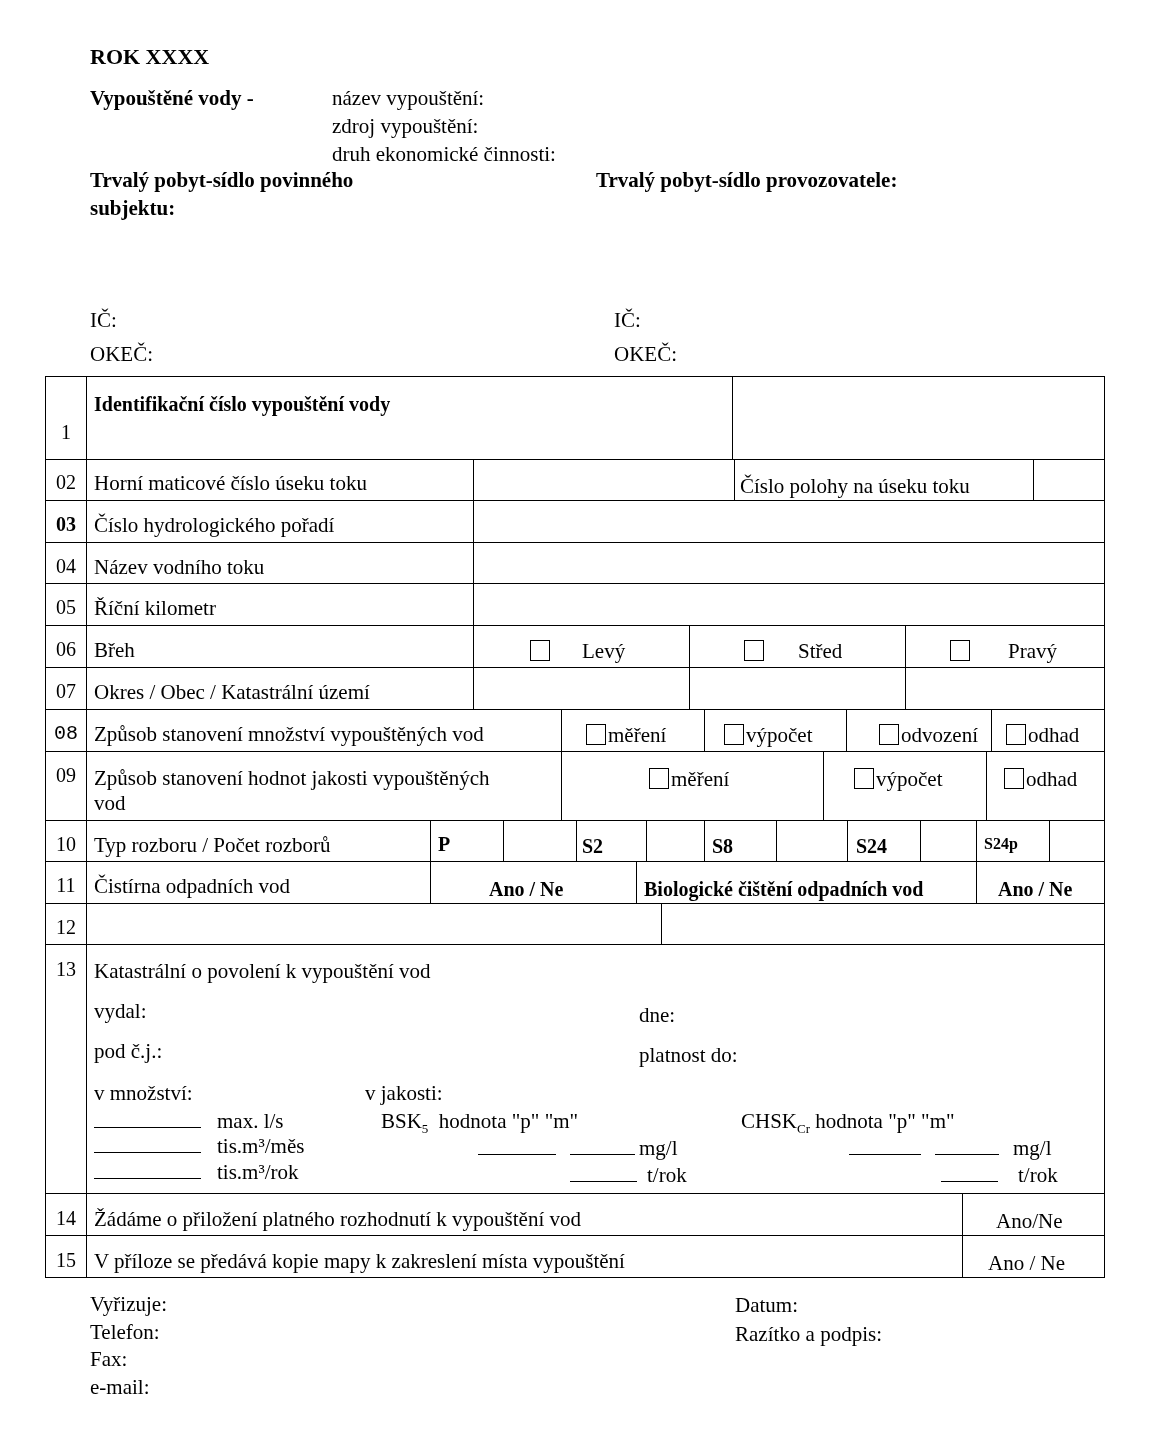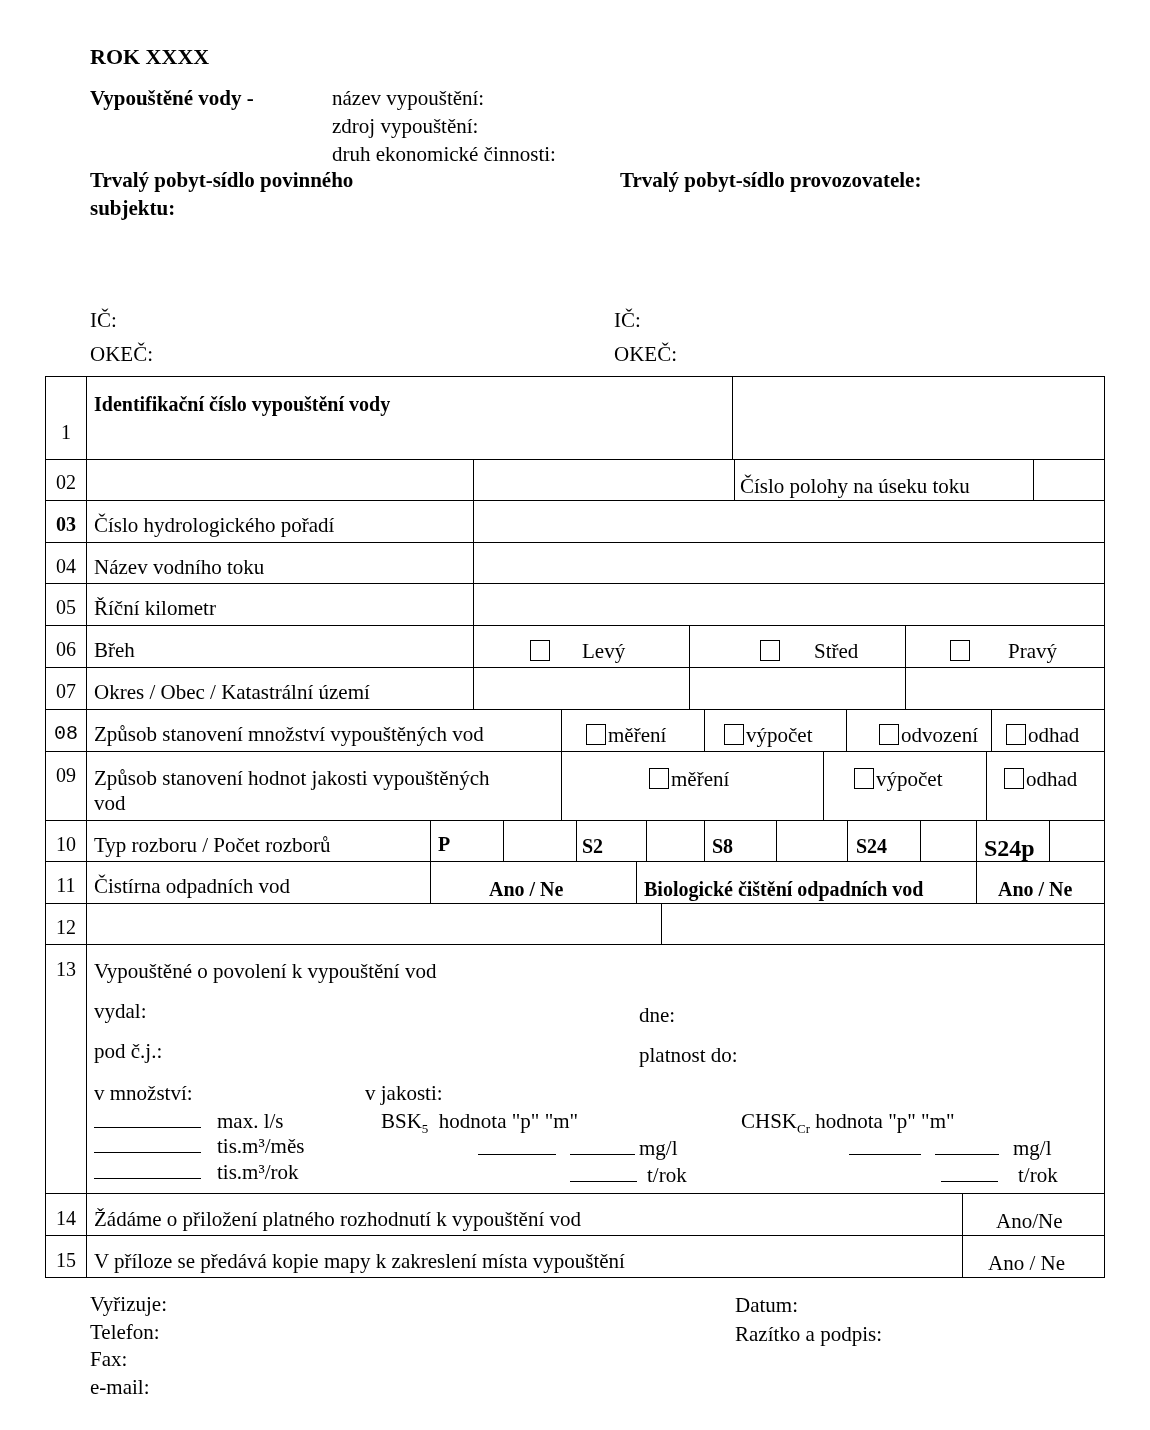--- a/index.html
+++ b/index.html
@@ -19,21 +19,21 @@
 </head>
 <body>
 
 <div class="abs hdr-title">ROK XXXX</div>
 <div class="abs b" style="left:90px;top:86px;">Vypouštěné vody -</div>
 <div class="abs" style="left:332px;top:86px;">název vypouštění:</div>
 <div class="abs" style="left:332px;top:114px;">zdroj vypouštění:</div>
 <div class="abs" style="left:332px;top:142px;">druh ekonomické činnosti:</div>
 <div class="abs b" style="left:90px;top:168px;">Trvalý pobyt-sídlo povinného</div>
 <div class="abs b" style="left:90px;top:196px;">subjektu:</div>
-<div class="abs b" style="left:620px;top:168px;">Trvalý pobyt-sídlo provozovatele:</div>
+<div class="abs b" style="left:596px;top:168px;">Trvalý pobyt-sídlo provozovatele:</div>
 <div class="abs" style="left:90px;top:308px;">IČ:</div>
 <div class="abs" style="left:90px;top:342px;">OKEČ:</div>
 <div class="abs" style="left:614px;top:308px;">IČ:</div>
 <div class="abs" style="left:614px;top:342px;">OKEČ:</div>
 
 <div class="tbl">
 
   <div class="vl" style="left:40px;top:0;height:900px;"></div>
 
   <div class="hl" style="left:0;width:1058px;top:82px;"></div>
@@ -50,20 +50,21 @@
   <div class="hl" style="left:0;width:1058px;top:567px;"></div>
   <div class="hl" style="left:0;width:1058px;top:816px;"></div>
   <div class="hl" style="left:0;width:1058px;top:858px;"></div>
 
   <div class="num" style="top:44px;">1</div>
   <div class="cell b" style="left:48px;top:16px;font-size:20px;">Identifikační číslo vypouštění vody</div>
   <div class="vl" style="left:686px;top:0;height:82px;"></div>
   <div class="cell" style="left:688px;top:0;width:370px;height:82px;"></div>
 
   <div class="num" style="top:94px;">02</div>
+  <div class="cell" style="left:48px;top:94px;">Horní maticové číslo úseku toku</div>
   <div class="vl" style="left:427px;top:82px;height:168px;"></div>
   <div class="cell" style="left:429px;top:84px;width:258px;height:38px;"></div>
   <div class="vl" style="left:688px;top:82px;height:41px;"></div>
   <div class="cell" style="left:694px;top:97px;">Číslo polohy na úseku toku</div>
   <div class="vl" style="left:987px;top:82px;height:41px;"></div>
   <div class="cell" style="left:989px;top:84px;width:68px;height:38px;"></div>
 
   <div class="num" style="top:136px;font-weight:bold;">03</div>
   <div class="cell" style="left:48px;top:136px;">Číslo hydrologického pořadí</div>
   <div class="cell" style="left:429px;top:125px;width:628px;height:39px;"></div>
@@ -75,21 +76,21 @@
   <div class="num" style="top:219px;">05</div>
   <div class="cell" style="left:48px;top:219px;">Říční kilometr</div>
   <div class="cell" style="left:429px;top:208px;width:628px;height:39px;"></div>
 
   <div class="num" style="top:261px;">06</div>
   <div class="cell" style="left:48px;top:261px;">Břeh</div>
   <div class="vl" style="left:427px;top:248px;height:84px;"></div>
   <div class="vl" style="left:643px;top:248px;height:84px;"></div>
   <div class="vl" style="left:859px;top:248px;height:84px;"></div>
   <div class="cell" style="left:484px;top:262px;"><span class="cb"></span><span style="margin-left:30px;">Levý</span></div>
-  <div class="cell" style="left:698px;top:262px;margin-left:16px;"><span class="cb"></span><span style="margin-left:32px;">Střed</span></div>
+  <div class="cell" style="left:698px;top:262px;"><span class="cb"></span><span style="margin-left:32px;">Střed</span></div>
   <div class="cell" style="left:904px;top:262px;"><span class="cb"></span><span style="margin-left:36px;">Pravý</span></div>
 
   <div class="num" style="top:303px;">07</div>
   <div class="cell" style="left:48px;top:303px;">Okres / Obec / Katastrální území</div>
   <div class="cell" style="left:429px;top:292px;width:213px;height:39px;"></div>
   <div class="cell" style="left:645px;top:292px;width:213px;height:39px;"></div>
   <div class="cell" style="left:861px;top:292px;width:196px;height:39px;"></div>
 
   <div class="num" style="top:345px;font-family:Liberation Mono, monospace;">08</div>
   <div class="cell" style="left:48px;top:345px;">Způsob stanovení množství vypouštěných vod</div>
@@ -125,38 +126,38 @@
   <div class="vl" style="left:930px;top:443px;height:41px;"></div>
   <div class="vl" style="left:1003px;top:443px;height:41px;"></div>
   <div class="cell b" style="left:392px;top:456px;font-size:20px;">P</div>
   <div class="cell" style="left:459px;top:445px;width:70px;height:38px;"></div>
   <div class="cell b" style="left:536px;top:458px;font-size:20px;">S2</div>
   <div class="cell" style="left:602px;top:445px;width:55px;height:38px;"></div>
   <div class="cell b" style="left:666px;top:458px;font-size:20px;">S8</div>
   <div class="cell" style="left:732px;top:445px;width:68px;height:38px;"></div>
   <div class="cell b" style="left:810px;top:458px;font-size:20px;">S24</div>
   <div class="cell" style="left:876px;top:445px;width:53px;height:38px;"></div>
-  <div class="cell b" style="left:938px;top:458px;font-size:24px;">S24p</div>
+  <div class="cell b" style="left:938px;top:458px;font-size:16px;">S24p</div>
   <div class="cell" style="left:1005px;top:445px;width:52px;height:38px;"></div>
 
   <div class="num" style="top:497px;">11</div>
   <div class="cell" style="left:48px;top:497px;">Čistírna odpadních vod</div>
   <div class="vl" style="left:384px;top:484px;height:42px;"></div>
   <div class="vl" style="left:590px;top:484px;height:42px;"></div>
   <div class="vl" style="left:930px;top:484px;height:42px;"></div>
   <div class="cell b" style="left:443px;top:501px;font-size:20px;">Ano / Ne</div>
   <div class="cell b" style="left:598px;top:501px;font-size:20px;">Biologické čištění odpadních vod</div>
   <div class="cell b" style="left:952px;top:501px;font-size:20px;">Ano / Ne</div>
 
   <div class="num" style="top:539px;">12</div>
   <div class="vl" style="left:615px;top:526px;height:41px;"></div>
   <div class="cell" style="left:617px;top:528px;width:440px;height:38px;"></div>
 
   <div class="num" style="top:581px;">13</div>
-  <div class="cell" style="left:48px;top:582px;">Vypouštěné o povolení k vypouštění vod</div>
+  <div class="cell" style="left:48px;top:582px;">Katastrální o povolení k vypouštění vod</div>
   <div class="cell" style="left:48px;top:622px;">vydal:</div>
   <div class="cell" style="left:593px;top:626px;">dne:</div>
   <div class="cell" style="left:48px;top:662px;">pod č.j.:</div>
   <div class="cell" style="left:593px;top:666px;">platnost do:</div>
   <div class="cell" style="left:48px;top:704px;">v množství:</div>
   <div class="cell" style="left:319px;top:704px;">v jakosti:</div>
 
   <div class="cell" style="left:48px;top:732px;"><span class="ul" style="width:107px;"></span><span style="margin-left:16px;">max. l/s</span></div>
   <div class="cell" style="left:48px;top:757px;"><span class="ul" style="width:107px;"></span><span style="margin-left:16px;">tis.m³/měs</span></div>
   <div class="cell" style="left:48px;top:783px;"><span class="ul" style="width:107px;"></span><span style="margin-left:16px;">tis.m³/rok</span></div>

